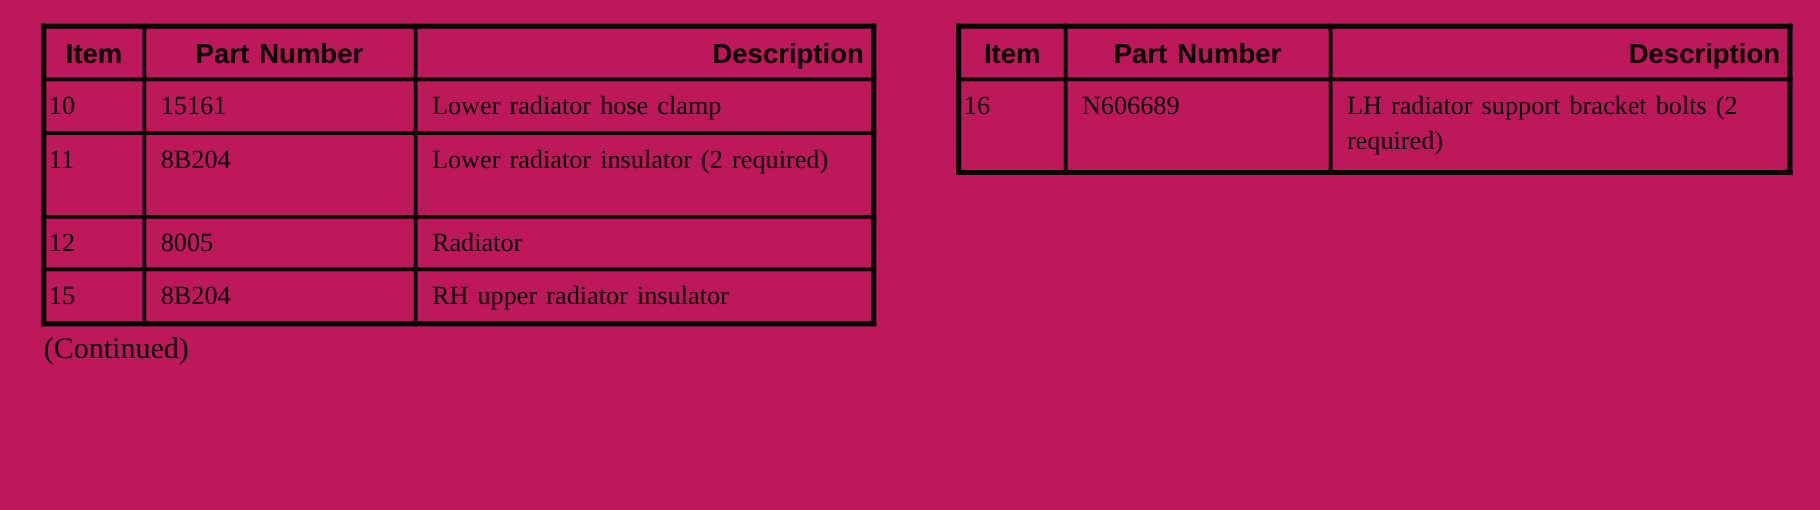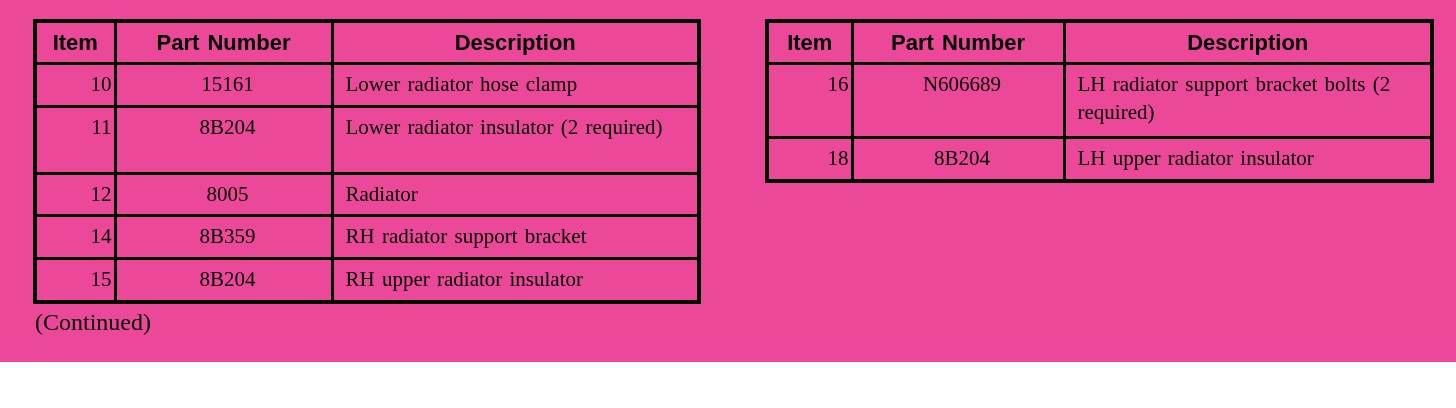--- a/index.html
+++ b/index.html
@@ -1,21 +1,21 @@
 <!DOCTYPE html>
 <html><head>
 <meta charset="utf-8">
 <style>
   * { margin: 0; padding: 0; box-sizing: border-box; }
   html, body { background: #ffffff; }
   .canvas {
     position: relative;
     width: 1456px;
-    height: 362px;
-    background: #ec4899;
+    height: 408px;
+    background: #be185d;
     font-family: "Liberation Serif", serif;
     color: #000000;
     overflow: hidden;
   }
   .table-wrap { position: absolute; top: 19px; }
   .table-wrap.left  { left: 33px;  width: 664px; }
   .table-wrap.right { left: 765px; width: 665px; }
 
   table.parts {
     width: 100%;
@@ -33,24 +33,24 @@
   }
   table.parts th {
     font-family: "Liberation Sans", sans-serif;
     font-weight: bold;
     font-size: 22px;
     height: 36px;
     padding: 5px 6px;
   }
   th.h-item { text-align: center; }
   th.h-part { }
-  th.h-desc { text-align: center; padding-left: 12px; }
+  th.h-desc { text-align: right; padding-left: 12px; }
 
-  td.c-item { text-align: right; padding: 6px 2px; }
-  td.c-part { text-align: center; padding: 6px 4px 6px 12px; }
+  td.c-item { text-align: left; padding: 6px 2px; }
+  td.c-part { text-align: left; padding: 6px 4px 6px 12px; }
   td.c-desc { text-align: left; padding: 6px 8px 6px 12px; margin-left: 10px; }
 
   
   tr.rh-s  td { height: 37px; }
   tr.rh-m  td { height: 41px; }
   tr.rh-l  td { height: 67px; }
   tr.rh-xl td { height: 74px; }
 
   
   .left  col.w-item { width: 80px; }
@@ -95,25 +95,20 @@
         <tr class="rh-l">
           <td class="c-item">11</td>
           <td class="c-part">8B204</td>
           <td class="c-desc">Lower radiator insulator (2 required)</td>
         </tr>
         <tr class="rh-m">
           <td class="c-item">12</td>
           <td class="c-part">8005</td>
           <td class="c-desc">Radiator</td>
         </tr>
-        <tr class="rh-m">
-          <td class="c-item">14</td>
-          <td class="c-part">8B359</td>
-          <td class="c-desc">RH radiator support bracket</td>
-        </tr>
         <tr class="rh-s">
           <td class="c-item">15</td>
           <td class="c-part">8B204</td>
           <td class="c-desc">RH upper radiator insulator</td>
         </tr>
       </tbody>
     </table>
     <div class="continued">(Continued)</div>
   </div>
 
@@ -130,22 +125,17 @@
           <th class="h-part">Part Number</th>
           <th class="h-desc">Description</th>
         </tr>
       </thead>
       <tbody>
         <tr class="rh-xl">
           <td class="c-item">16</td>
           <td class="c-part">N606689</td>
           <td class="c-desc">LH radiator support bracket bolts (2 required)</td>
         </tr>
-        <tr class="rh-s">
-          <td class="c-item">18</td>
-          <td class="c-part">8B204</td>
-          <td class="c-desc">LH upper radiator insulator</td>
-        </tr>
       </tbody>
     </table>
   </div>
 
 </div>
 
 </body></html>

